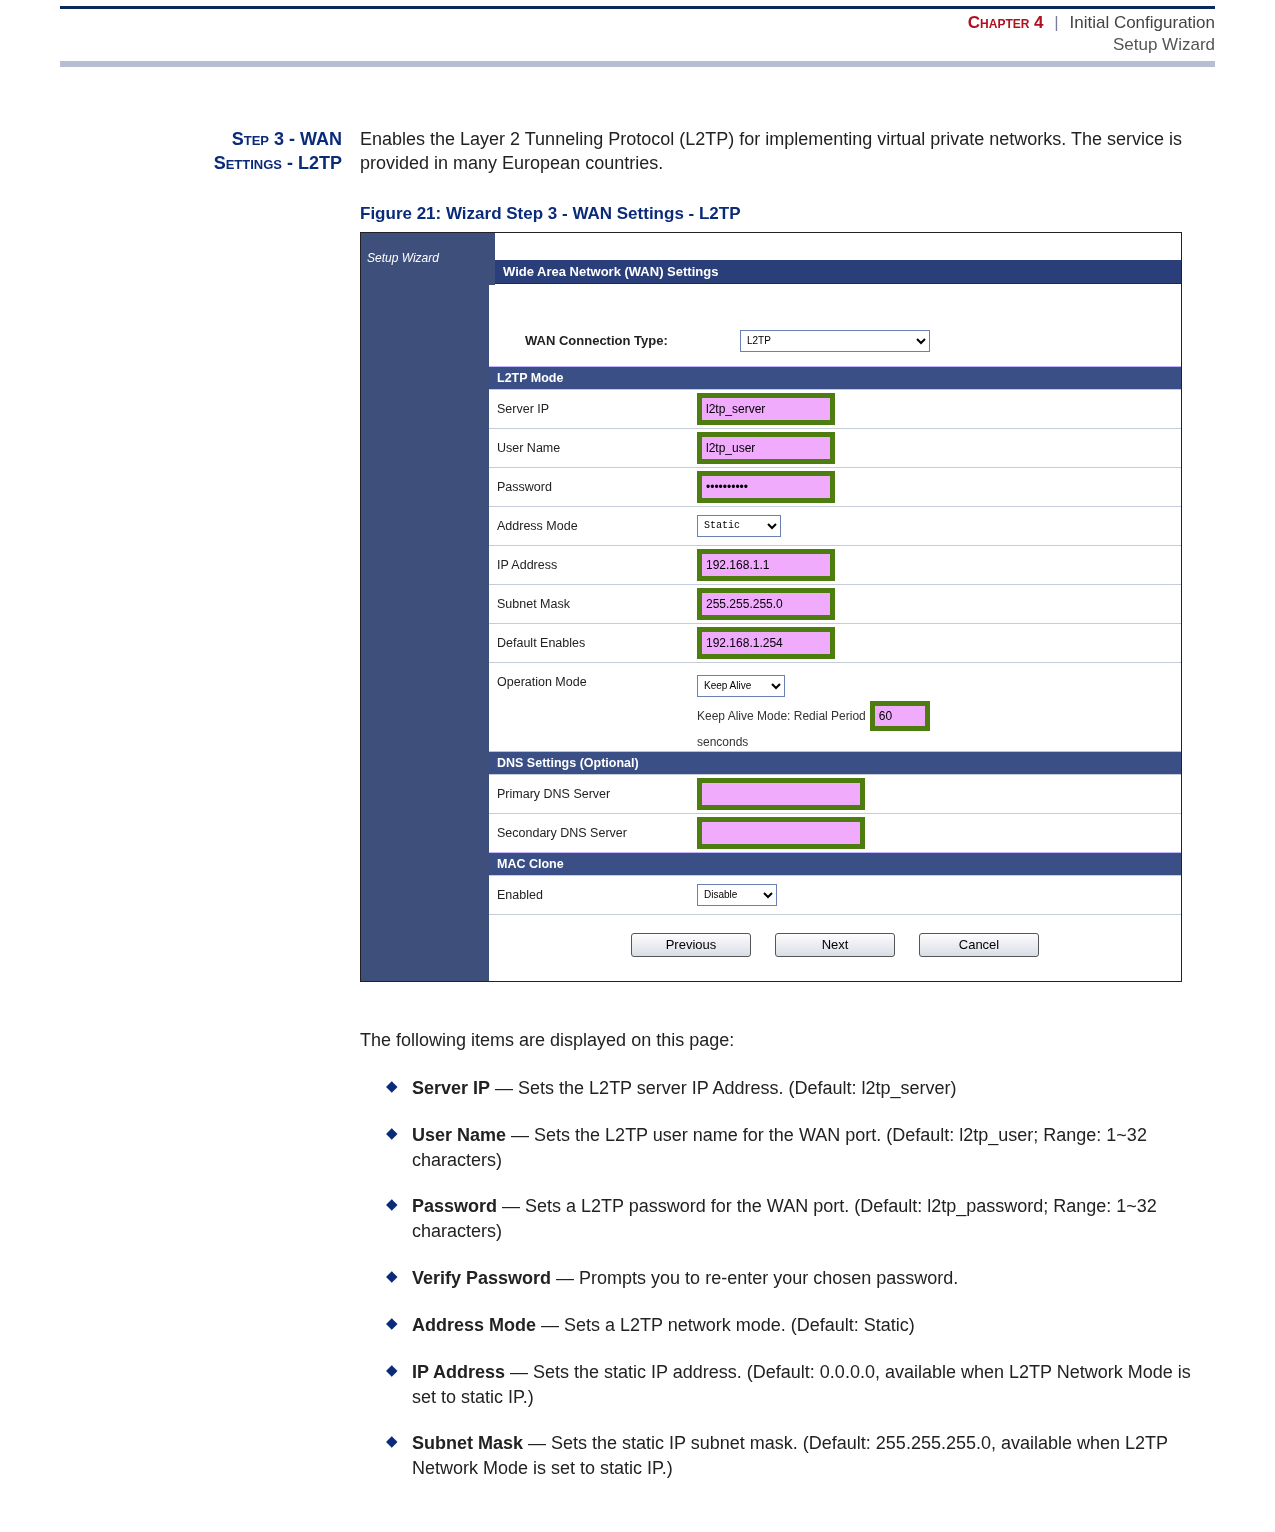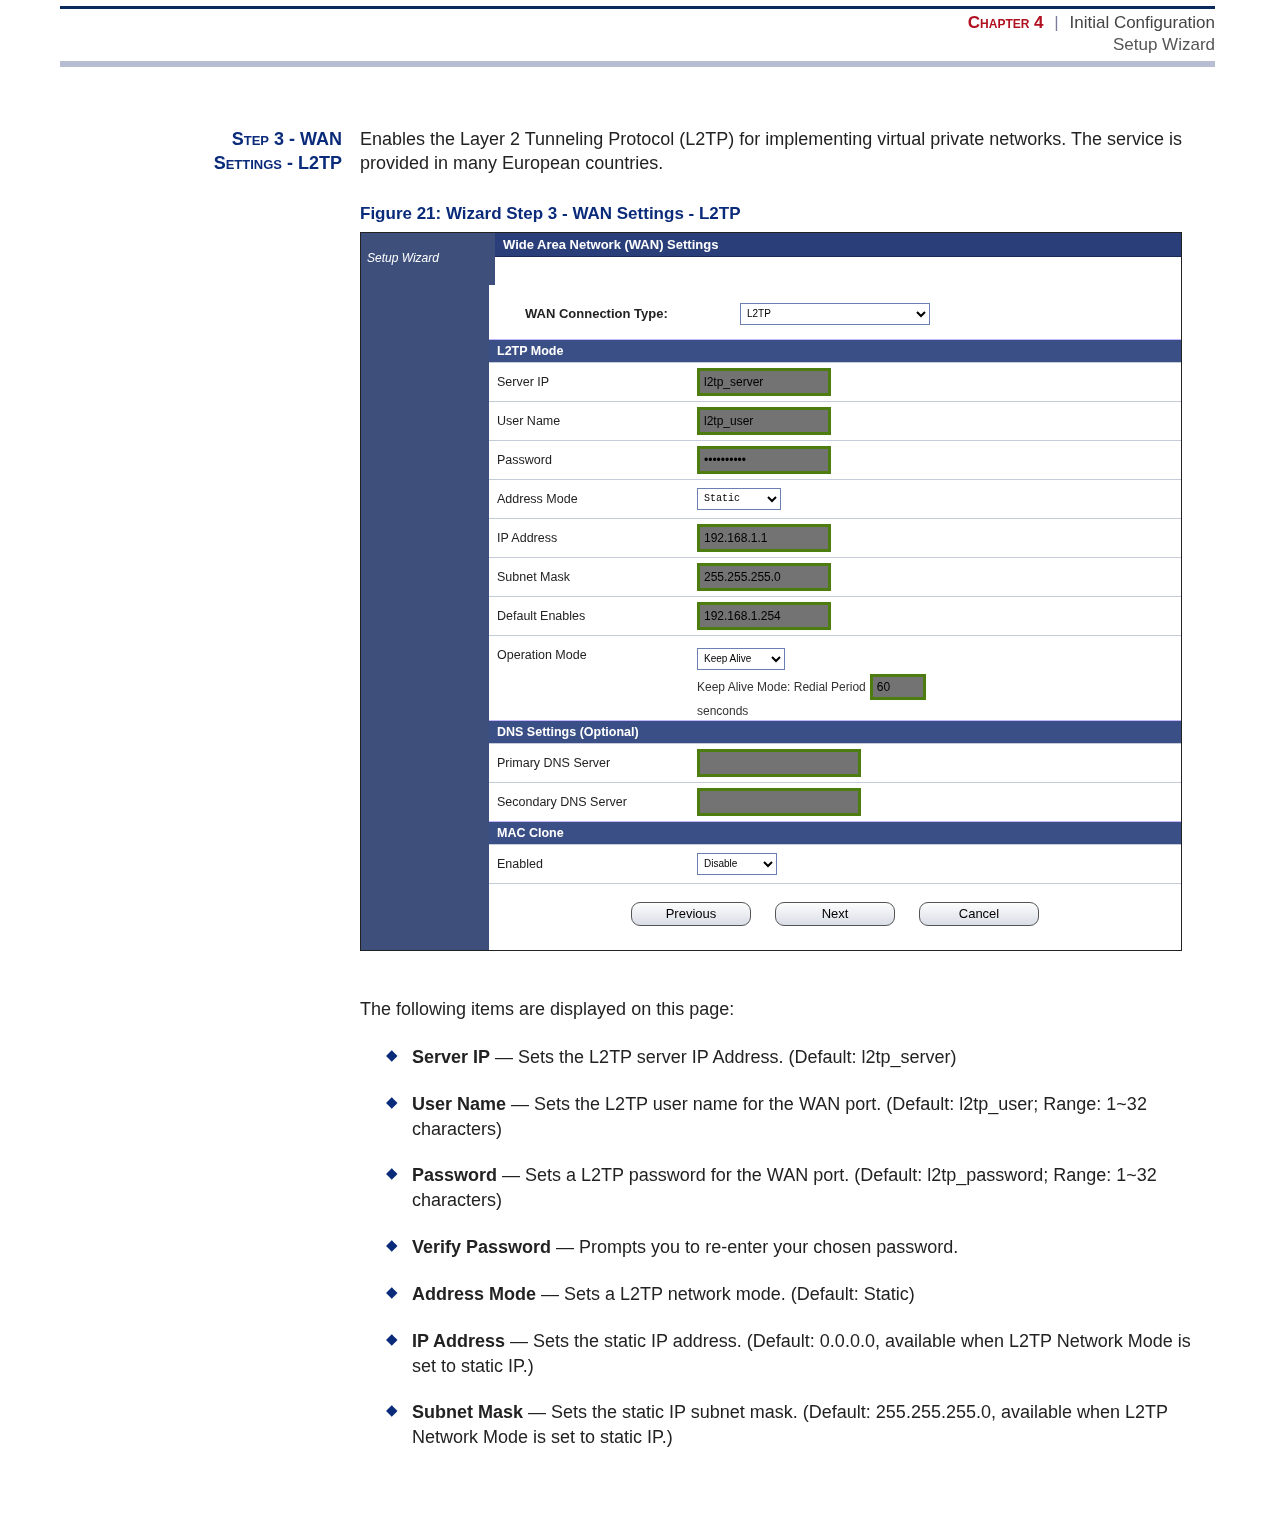--- a/index.html
+++ b/index.html
@@ -77,21 +77,21 @@
   .ss-left {
     width: 128px;
     background: #3e4f7c;
     color: #fff;
     font-size: 12px;
     padding: 18px 0 0 6px;
     font-style: italic;
     min-height: 34px;
   }
   .ss-left-rest { background:#3e4f7c; width:128px; }
-  .ss-right { flex:1; }
+  .ss-right { flex:1;margin-top:27px; }
   .ss-hdr {
     background: #2a3f7a;
     color: #fff;
     font-weight: bold;
     padding: 4px 8px;
     border-bottom: 1px solid #1a2a55;
     font-size: 13px;
   }
   .ss-desc {
     background: #eceff6;
@@ -108,25 +108,25 @@
   }
   .ss-conn-row .lbl { font-weight:bold; font-size:13px; width: 215px;}
   .ss-select {
     border:1px solid #6b7fb0;
     height:22px;
     font-size:10px;
     padding:1px 2px;
     background:#fff;
   }
   .ss-input {
-    border:3px solid #4d7c0f;
+    border:5px solid #4d7c0f;
     height:20px;
     font-size:12px;
     padding:1px 4px;
-    background:#737373;
+    background:#f0abfc;
   }
   .ss-section-hdr {
     background:#3a4f85;
     color:#fff;
     font-weight:bold;
     font-size:12.5px;
     padding:4px 8px;
     border-top:1px solid #c4b5fd;
   }
   .ss-field {
@@ -144,21 +144,21 @@
   .ss-buttons {
     display:flex;
     justify-content:center;
     gap: 24px;
     padding: 18px 0 24px 0;
     border-top:1px solid #c5cbd9;
     background:#fff;
   }
   .ss-btn {
     border:1px solid #555;
-    border-radius:9px;
+    border-radius:3px;
     background: linear-gradient(#fdfdfd,#d9dde6);
     width:120px;
     height:24px;
     font-size:13px;
     cursor:pointer;
   }
   
   .below-para { margin-top: 46px; font-size:18px; line-height:1.35;}
   .bullets { margin-top: 24px; }
   .bullet-item {

